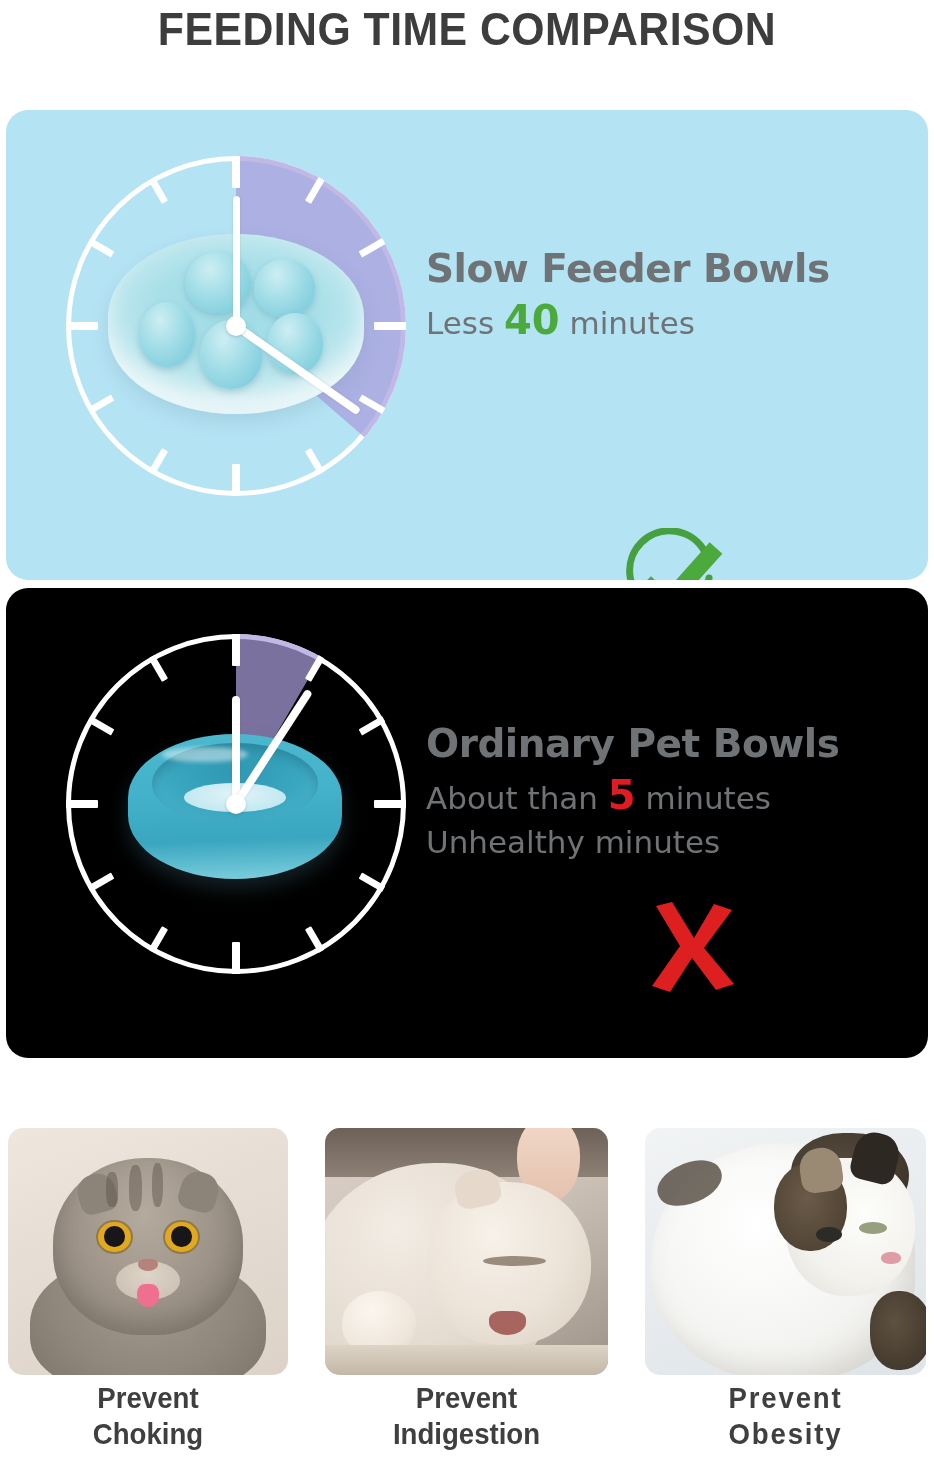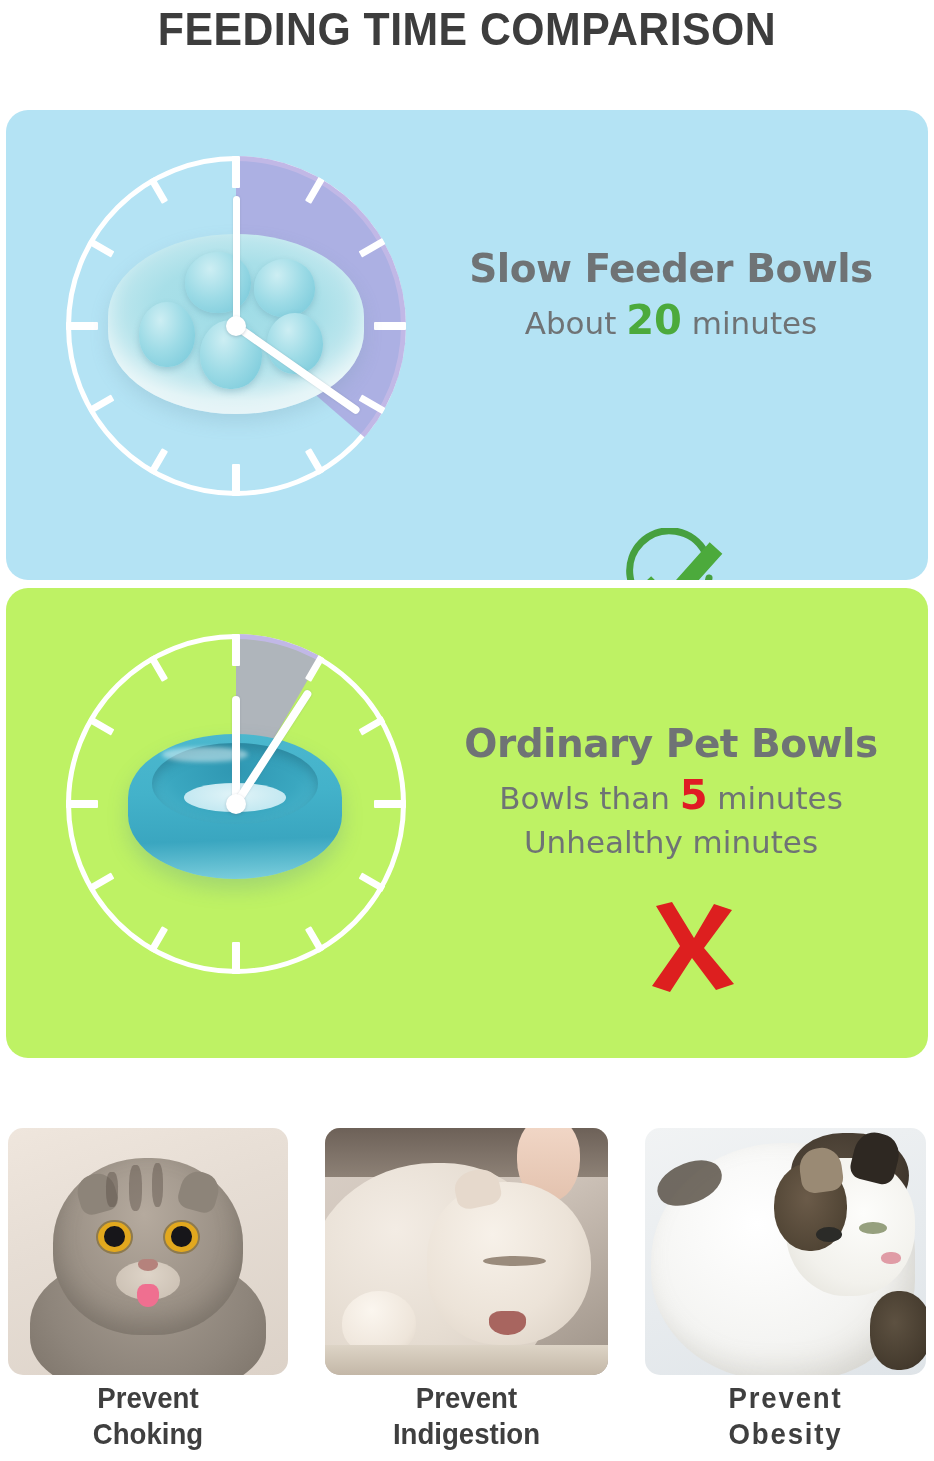--- a/index.html
+++ b/index.html
@@ -26,21 +26,21 @@
     white-space:nowrap;
   }
 
   
   .panel{
     position:absolute;left:6px;width:922px;
     border-radius:22px;
     overflow:hidden;
   }
   #panel-slow{top:110px;height:470px;background:#b4e3f4;}
-  #panel-ordinary{top:588px;height:470px;background:#bef264;}
+  #panel-ordinary{top:588px;height:470px;background:#000000;}
 
   
   .clock{position:absolute;}
   .clock .face{
     position:absolute;left:0;top:0;width:100%;height:100%;
     border:5px solid #ffffff;border-radius:50%;
     box-sizing:border-box;
   }
   .tick{
     position:absolute;left:50%;top:0;
@@ -111,21 +111,21 @@
     opacity:.95;
   }
   .bowl-plain .gloss{
     position:absolute;left:16%;top:9%;width:40%;height:10%;
     border-radius:50%;
     background:rgba(255,255,255,.45);
     filter:blur(2px);
   }
 
   
-  .ptext{position:absolute;text-align:center;font-family:"DejaVu Sans", sans-serif;}
+  .ptext{position:absolute;text-align:left;font-family:"DejaVu Sans", sans-serif;}
   .p-head{
     font-size:39px;font-weight:bold;color:#6f7375;
     letter-spacing:-0.5px;white-space:nowrap;
   }
   .p-line{
     font-size:31px;color:#6f7375;white-space:nowrap;
     margin-top:6px;
   }
   .p-line .big-num{font-size:40px;font-weight:bold;}
   .num-green{color:#4caa3c;}
@@ -301,22 +301,22 @@
       </div>
 
       <div class="hand" style="width:7px;height:130px;margin-left:-3.5px;transform:rotate(0deg);"></div>
       <div class="hand" style="width:8px;height:150px;margin-left:-4px;transform:rotate(125deg);"></div>
       <div class="pin"></div>
     </div>
 
     <div class="ptext" style="left:420px;top:136px;width:490px;">
       <div class="p-head">Slow Feeder Bowls</div>
       <div class="p-line">
-        <span>About</span>
-        <span class="big-num num-green">20</span>
+        <span>Less</span>
+        <span class="big-num num-green">40</span>
         <span>minutes</span>
       </div>
     </div>
 
     <div class="mark" style="left:607px;top:418px;width:110px;height:100px;">
       <svg viewBox="0 0 110 100" width="110" height="100">
         <path d="M92 24 A40 40 0 1 0 96 50" fill="none" stroke="#46a03f" stroke-width="7" stroke-linecap="round"></path>
         <path d="M32 54 L53 76 L103 20" fill="none" stroke="#4caa3c" stroke-width="17" stroke-linecap="butt" stroke-linejoin="miter"></path>
       </svg>
     </div>
@@ -351,21 +351,21 @@
       </div>
 
       <div class="hand" style="width:8px;height:108px;margin-left:-4px;transform:rotate(0deg);"></div>
       <div class="hand" style="width:8px;height:135px;margin-left:-4px;transform:rotate(33deg);"></div>
       <div class="pin"></div>
     </div>
 
     <div class="ptext" style="left:420px;top:133px;width:490px;">
       <div class="p-head">Ordinary Pet Bowls</div>
       <div class="p-line">
-        <span>Bowls than</span>
+        <span>About than</span>
         <span class="big-num num-red">5</span>
         <span>minutes</span>
       </div>
       <div class="p-line">Unhealthy minutes</div>
     </div>
 
     <div class="mark" style="left:636px;top:312px;width:100px;height:94px;">
       <svg viewBox="0 0 100 94" width="100" height="94">
         <path d="M14 6 L30 2 L52 38 L72 4 L90 10 L62 48 L92 84 L74 90 L50 58 L28 92 L10 86 L38 46 Z" fill="#dd1f1f"></path>
       </svg>

